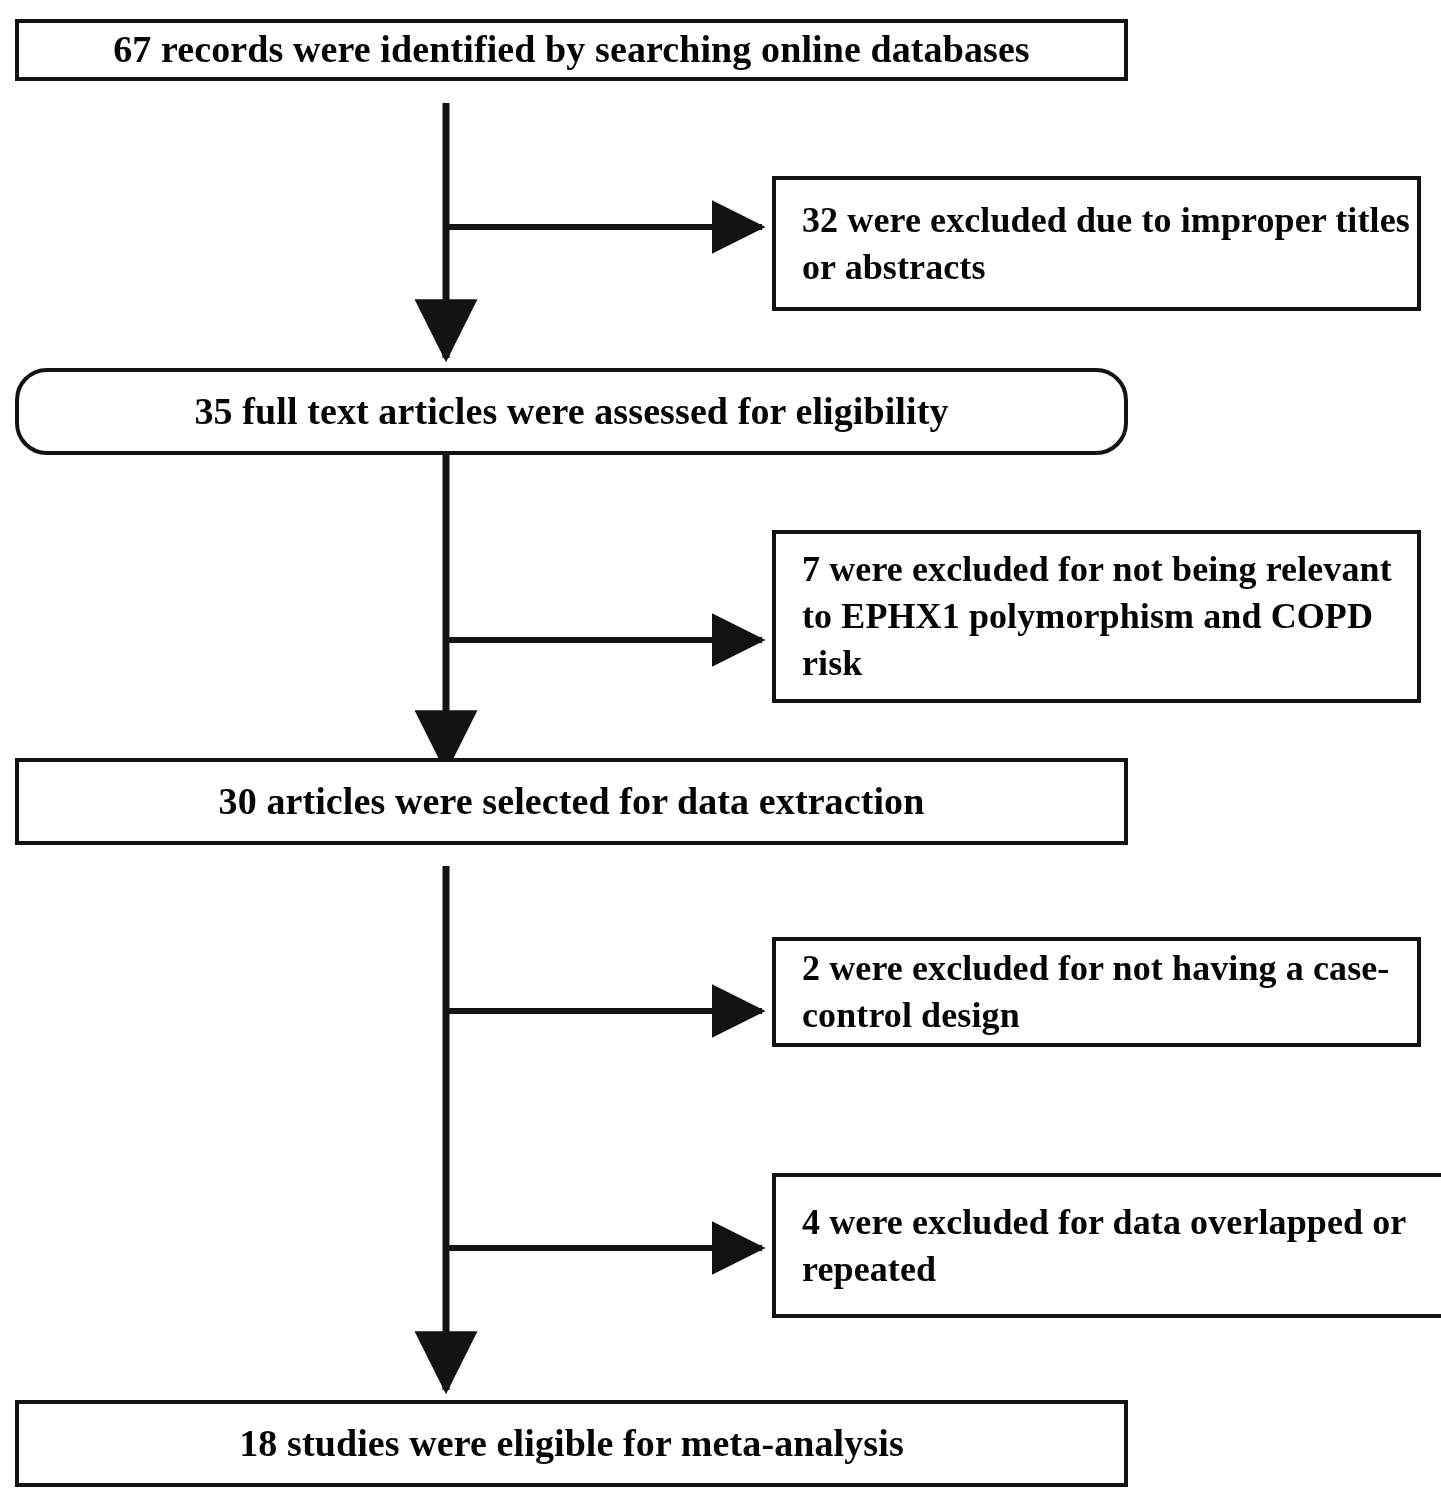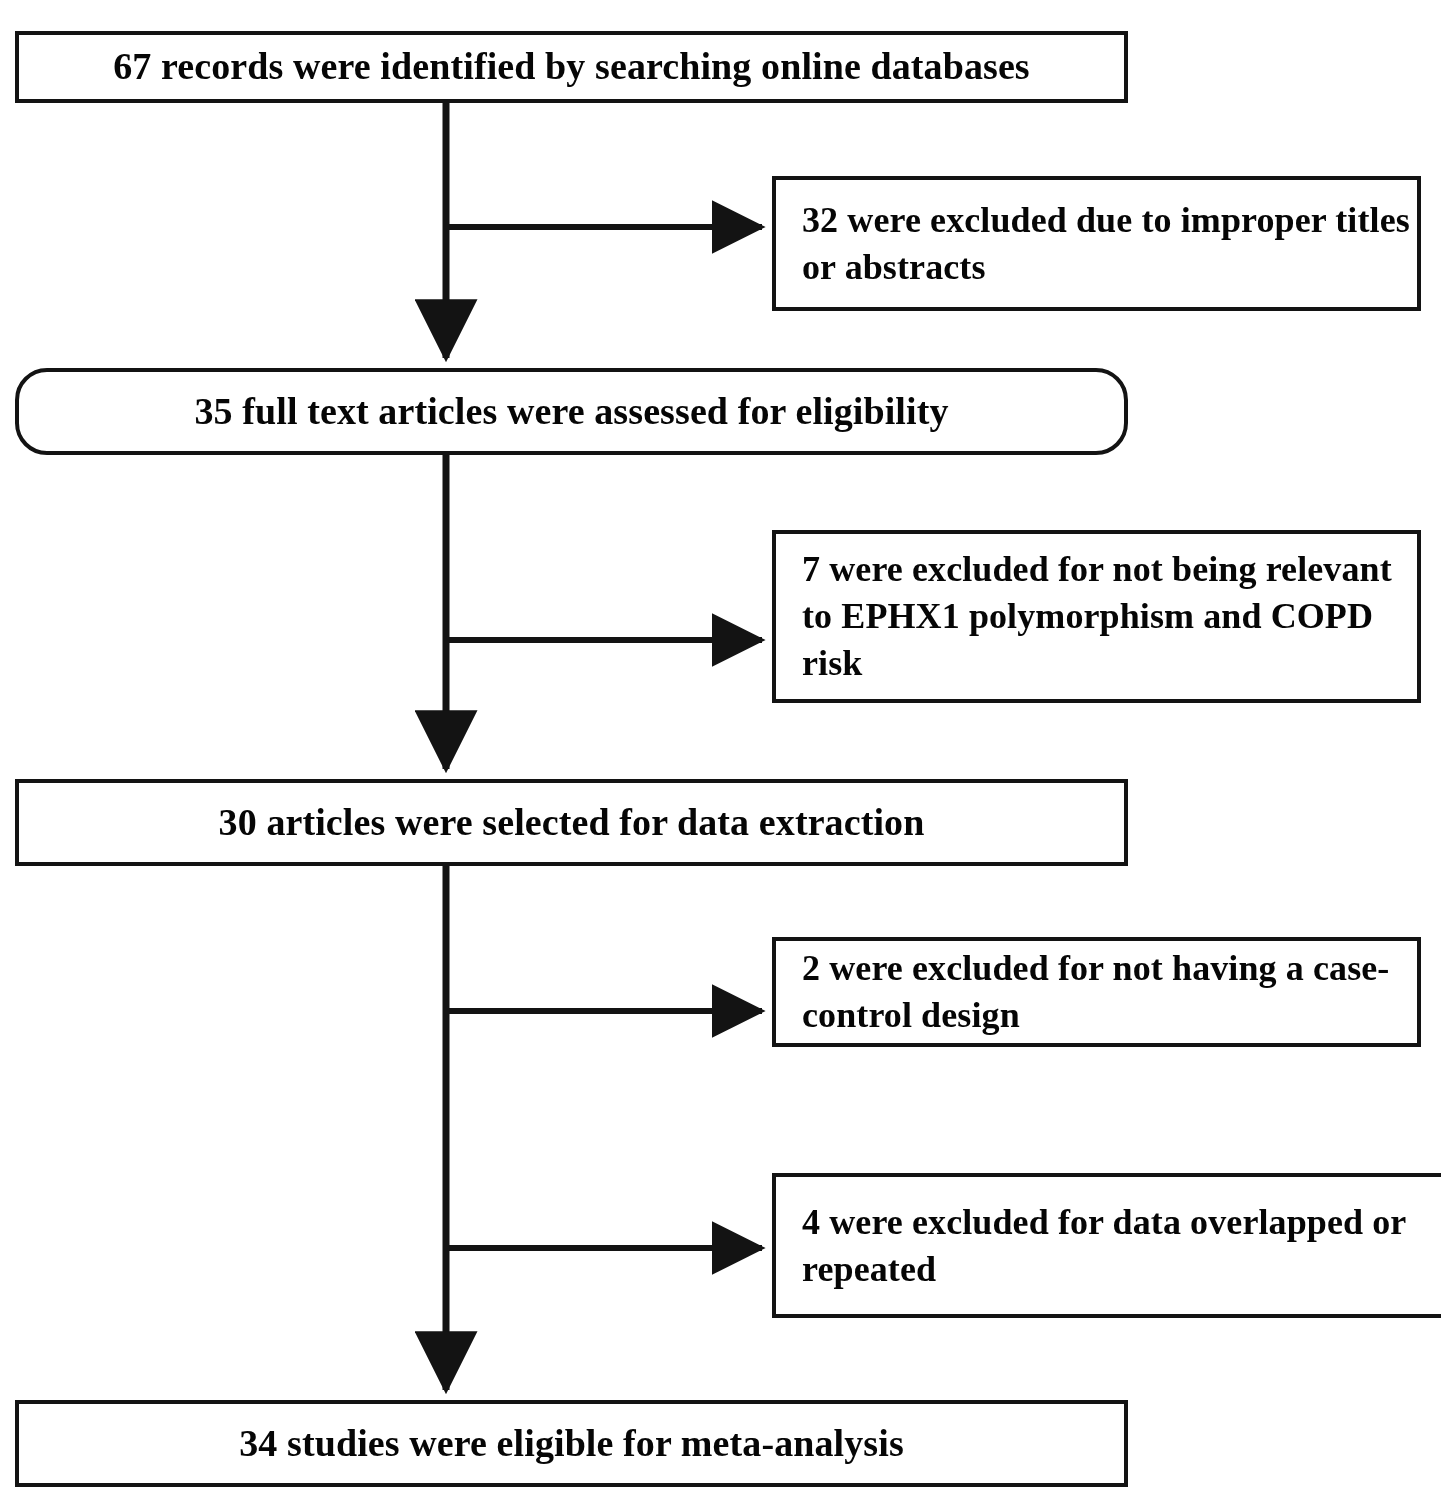--- a/index.html
+++ b/index.html
@@ -50,23 +50,23 @@
   .node-main .node-text {
     font-size: 38px;
     padding: 0 10px;
   }
   .node-side .node-text {
     font-size: 36px;
     padding: 0 6px 0 26px;
   }
 
   
-  #node-identified  { left: 15px;  top: 31px;   width: 1113px; height: 72px; }
+  #node-identified  { left: 15px;  top: 19px;   width: 1113px; height: 62px; }
   #node-fulltext    { left: 15px;  top: 368px;  width: 1113px; height: 87px; border-radius: 32px; }
-  #node-selected    { left: 15px;  top: 779px;  width: 1113px; height: 87px; }
+  #node-selected    { left: 15px;  top: 758px;  width: 1113px; height: 87px; }
   #node-eligible    { left: 15px;  top: 1400px; width: 1113px; height: 87px; }
 
   
   #node-excl-titles     { left: 772px; top: 176px;  width: 649px; height: 135px; }
   #node-excl-relevance  { left: 772px; top: 530px;  width: 649px; height: 173px; }
   #node-excl-design     { left: 772px; top: 937px;  width: 649px; height: 110px; }
   #node-excl-overlap    { left: 772px; top: 1173px; width: 705px; height: 145px; }
 </style>
 </head>
 <body>
@@ -117,16 +117,16 @@
 
   <div class="node node-side" id="node-excl-design">
     <span class="node-text">2 were excluded for not having a case-control design</span>
   </div>
 
   <div class="node node-side" id="node-excl-overlap">
     <span class="node-text">4 were excluded for data overlapped or repeated</span>
   </div>
 
   <div class="node node-main" id="node-eligible">
-    <span class="node-text">34 studies were eligible for meta-analysis</span>
+    <span class="node-text">18 studies were eligible for meta-analysis</span>
   </div>
 
 </div>
 
 </body></html>

